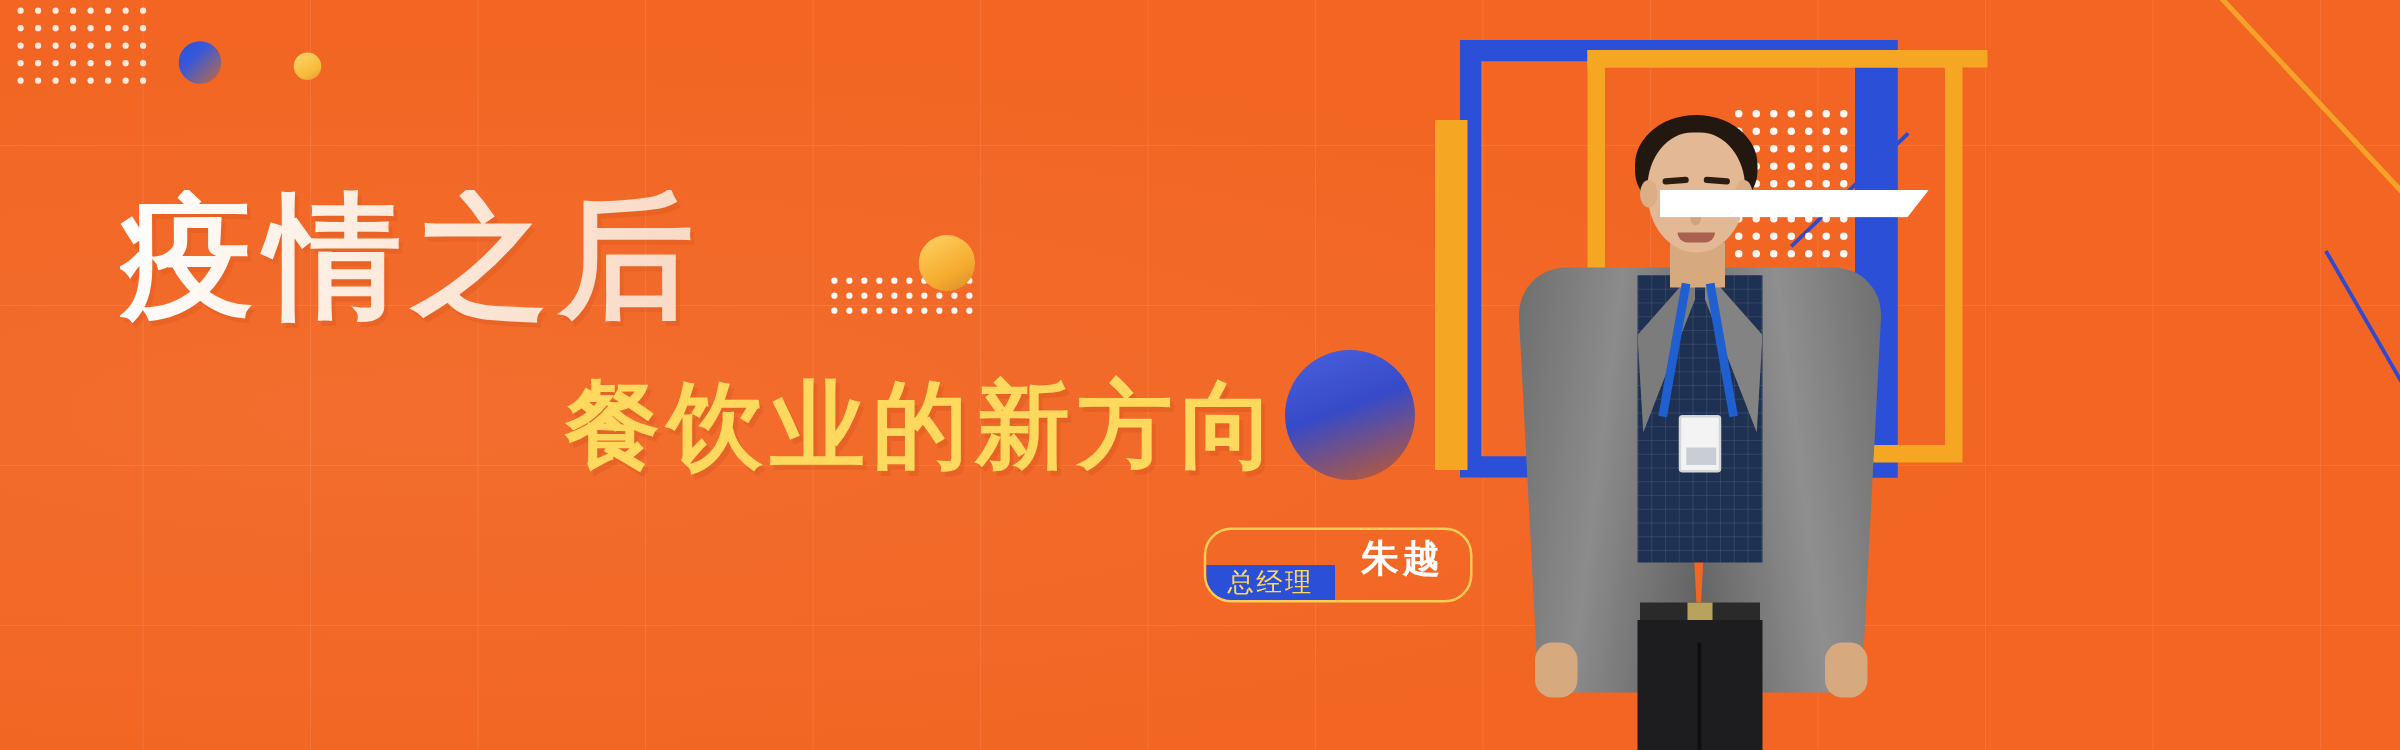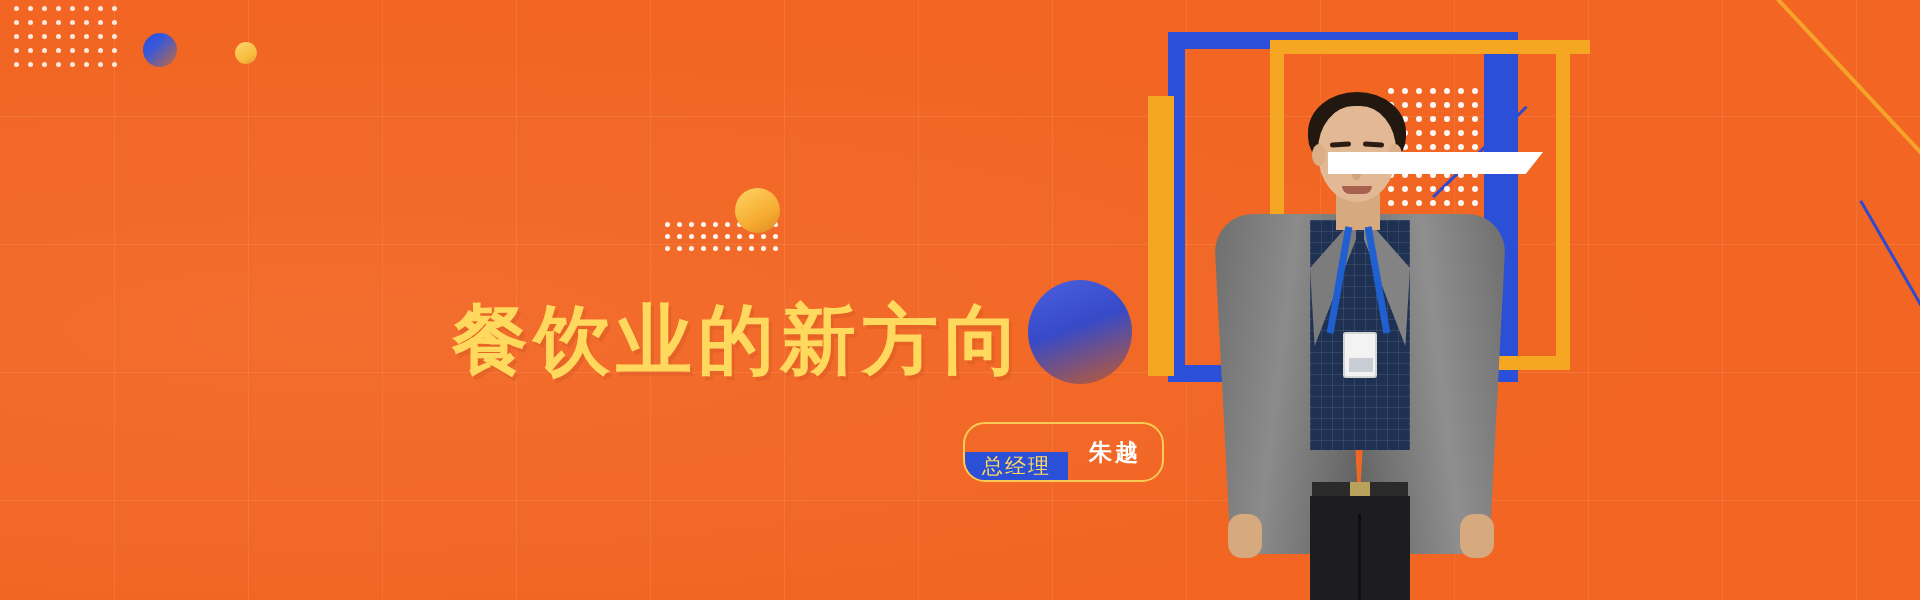--- a/index.html
+++ b/index.html
@@ -105,21 +105,21 @@
   }
   .badge-role{
     background:#2B4FD6;color:#FFD95E;
     display:flex;align-items:center;justify-content:center;
     padding:0 17px;font-size:21px;letter-spacing:2px;
     font-family:"DejaVu Sans","Liberation Sans",sans-serif;
   }
   .badge-name{
     color:#ffffff;
     display:flex;align-items:center;justify-content:center;
-    padding:12px 21px;font-size:23px;font-weight:bold;letter-spacing:3px;
+    padding:12px 21px;font-size:30px;font-weight:bold;letter-spacing:3px;
     font-family:"DejaVu Sans","Liberation Sans",sans-serif;
   }
 
   
   .frame-wrap{position:absolute;left:1160px;top:24px;width:760px;height:576px;}
   .frame-blue{
     position:absolute;left:8px;top:8px;width:350px;height:350px;
     border:17px solid #2B4FD6;box-sizing:border-box;
   }
   .frame-blue-r{
@@ -370,20 +370,21 @@
       <i style="left: 70px; top: 112px; width: 6px; height: 6px; opacity: 0.95;"></i>
       <i style="left: 84px; top: 112px; width: 6px; height: 6px; opacity: 0.95;"></i>
     </div>
 
   <div class="sphere sphere-blue-sm"></div>
   <div class="sphere sphere-yellow-sm"></div>
   <div class="sphere sphere-yellow-md"></div>
   <div class="sphere sphere-blue-lg"></div>
 
 
+  <div class="title-main">疫情之后</div>
   <div class="title-sub">餐饮业的新方向</div>
 
   <div class="badge">
     <div class="badge-role">总经理</div>
     <div class="badge-name">朱越</div>
   </div>
 
   <div class="frame-wrap">
     <div class="frame-blue"></div>
     <div class="frame-blue-r"></div>

